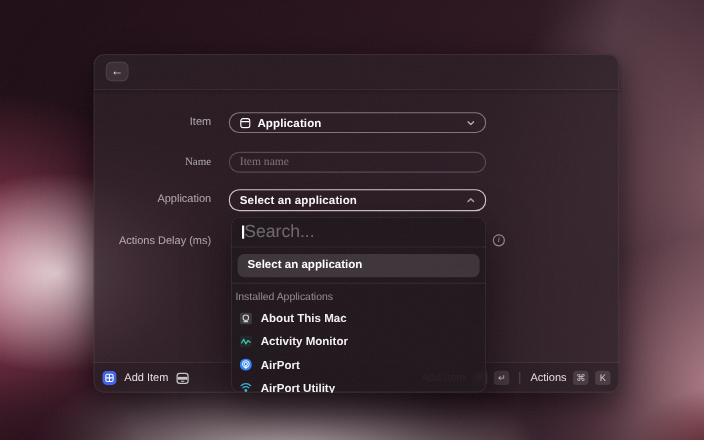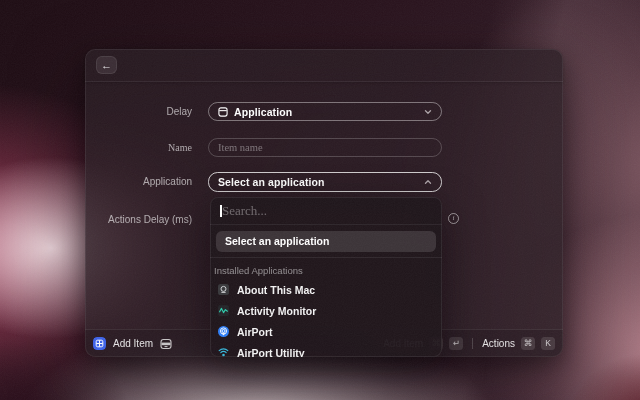--- a/index.html
+++ b/index.html
@@ -77,21 +77,21 @@
   .f-sep { width:1px; height:11px; background:rgba(255,255,255,0.18); margin:0 3px; }
   .ext-icon { width:13px; height:13px; border-radius:4px; display:block; }
 
   
   .dropdown { position:absolute; left:125px; top:148px; width:232px; height:160px;
     border-radius:8px; background:rgba(31,22,27,0.92); overflow:hidden; z-index:5;
     -webkit-backdrop-filter:blur(26px); backdrop-filter:blur(26px);
     box-shadow:0 16px 40px rgba(10,3,8,0.55), inset 0 0 0 1px rgba(255,255,255,0.08); }
   .dd-search { position:relative; height:28px; border-bottom:1px solid rgba(255,255,255,0.07); }
   .dd-search input { width:100%; height:100%; background:transparent; border:none; outline:none;
-    padding-left:12px; font-size:13px; color:#fff; font-family:Liberation Serif, serif; }
+    padding-left:12px; font-size:16px; color:#fff; font-family:Liberation Sans, sans-serif; }
   .dd-search input::placeholder { color:rgba(255,255,255,0.35); }
   .dd-caret { position:absolute; left:10px; top:8px; width:1.5px; height:12px; background:#fff;
     animation:blink 1.1s step-end infinite; }
   @keyframes blink { 0%,60%{opacity:1} 61%,100%{opacity:0} }
   .dd-selwrap { padding:6px 6px 5px; }
   .dd-selected { height:21px; border-radius:6px; background:rgba(255,255,255,0.13);
     line-height:21px; padding-left:9px; font-size:10.5px; font-weight:700; color:#fff; }
   .dd-div { height:1px; background:rgba(255,255,255,0.08); }
   .dd-section { margin-top:7px; padding-left:4px; height:12px; line-height:12px;
     font-size:9.5px; color:rgba(255,255,255,0.50); }
@@ -108,21 +108,21 @@
 
   <div class="window">
 
     <div class="header">
       <button class="back-btn">
         <span>←</span>
       </button>
     </div>
 
     <div class="row r-type">
-      <span class="flabel">Delay</span>
+      <span class="flabel">Item</span>
       <div class="control c-type">
         <svg width="10" height="10" viewBox="0 0 11 11">
           <rect x="1" y="1" width="9" height="9" rx="2.2" fill="none" stroke="#fff" stroke-width="1.2"></rect>
           <line x1="1.4" y1="4" x2="9.6" y2="4" stroke="#fff" stroke-width="1.2"></line>
         </svg>
         <span class="val">Application</span>
         <span class="chev">
           <svg width="8" height="6" viewBox="0 0 8 6">
               <polyline points="1.5,1.8 4,4.2 6.5,1.8" fill="none" stroke="#d8d2d5" stroke-width="1.3" stroke-linecap="round" stroke-linejoin="round"></polyline>
             </svg>

